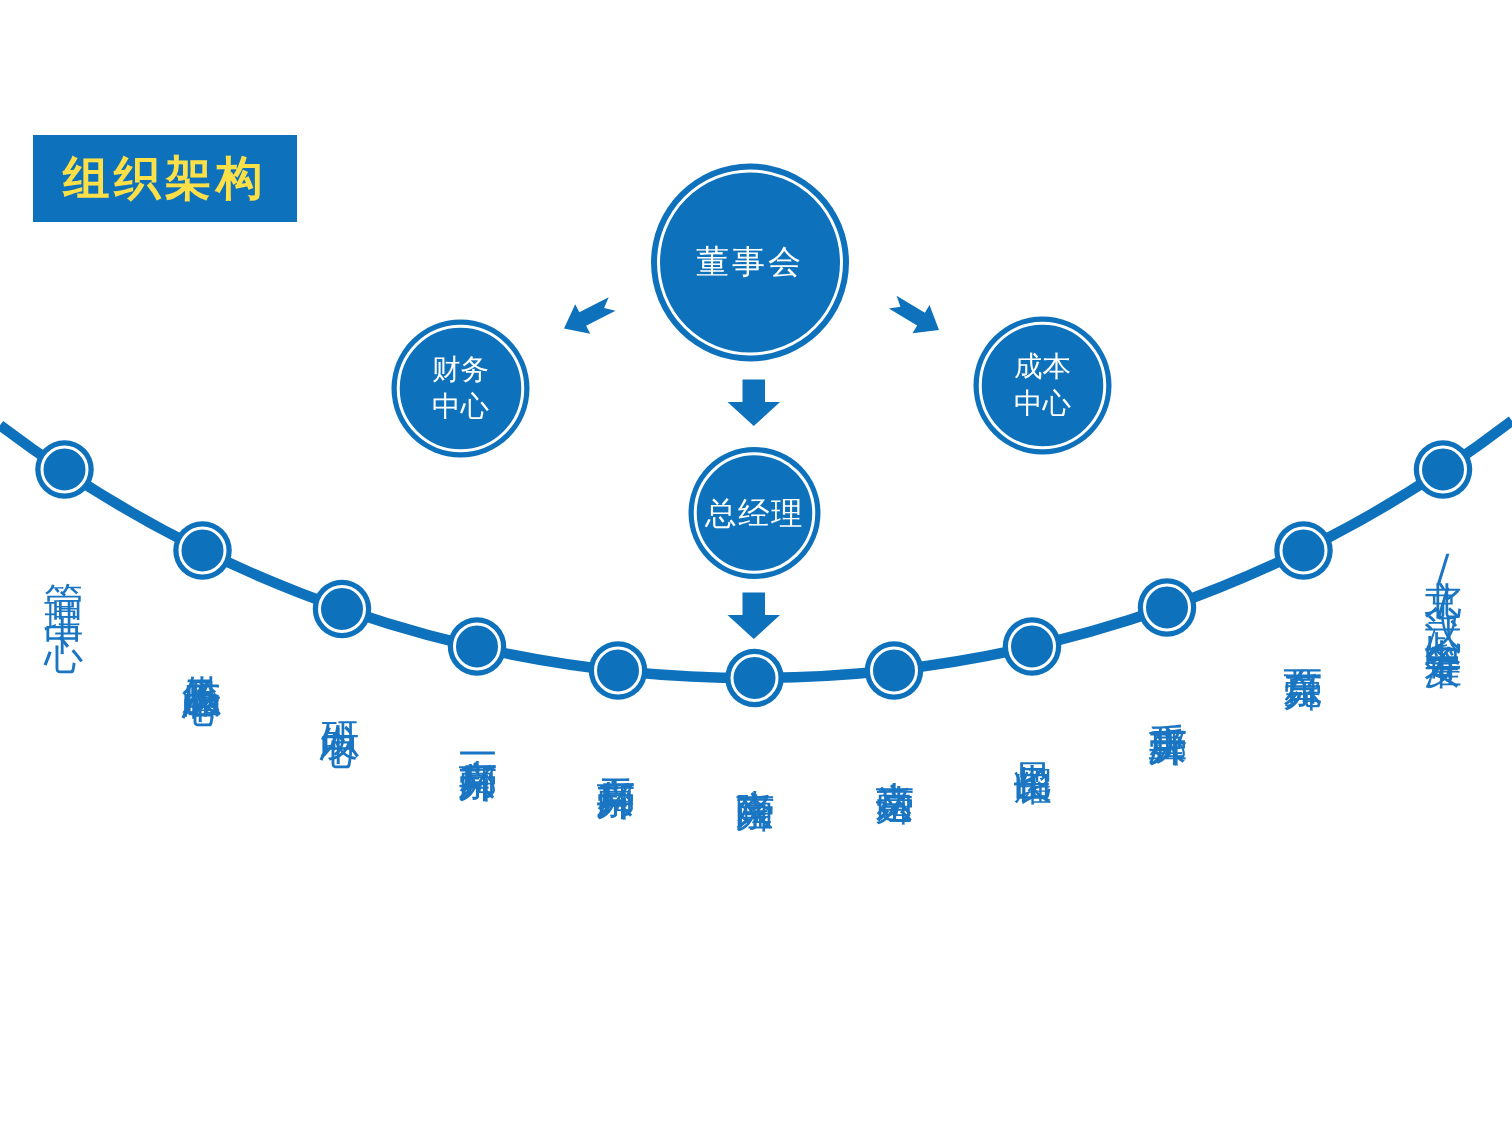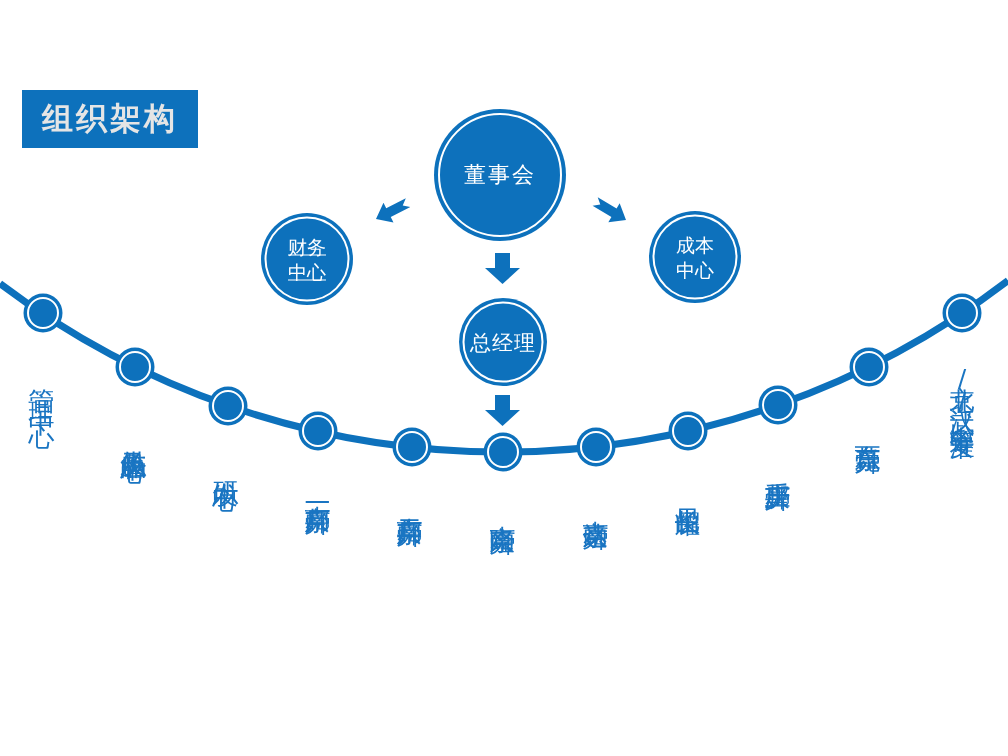--- a/index.html
+++ b/index.html
@@ -10,35 +10,35 @@
   .stage{
     position:relative;
     width:1008px;height:756px;
     background:#ffffff;
     overflow:hidden;
     font-family:"DejaVu Sans", sans-serif;
   }
   .arc-svg{position:absolute;left:0;top:0;}
   .title-badge{
     position:absolute;left:22px;top:90px;width:176px;height:58px;
-    background:var(--blue);color:#e5e5e5;
+    background:var(--blue);color:#fde047;
     display:flex;align-items:center;justify-content:center;
     font-size:31px;font-weight:bold;letter-spacing:3px;
   }
   .circle{
     position:absolute;border-radius:50%;
     background:var(--blue);color:#fff;
     display:flex;align-items:center;justify-content:center;text-align:center;
     transform:translate(-50%,-50%);
     border:2.5px solid #fff;
   }
   .board{left:500px;top:175px;width:120px;height:120px;font-size:22px;letter-spacing:2px;box-shadow:0 0 0 4px var(--blue);}
   .branch{width:81px;height:81px;font-size:19px;line-height:1.3;box-shadow:0 0 0 3.5px var(--blue);}
   .branch .wrap2{width:40px;word-break:break-all;}
-  .finance{left:307px;top:259px;text-decoration:underline;}
+  .finance{left:307px;top:259px;}
   .cost{left:695px;top:257px;}
   .gm{left:503px;top:342px;width:77px;height:77px;font-size:21px;letter-spacing:1px;box-shadow:0 0 0 3.5px var(--blue);}
   .node{
     position:absolute;width:28px;height:28px;border-radius:50%;
     background:var(--blue);border:2.5px solid #fff;
     box-shadow:0 0 0 3.5px var(--blue);
     transform:translate(-50%,-50%);
   }
   .vlabel{
     position:absolute;

